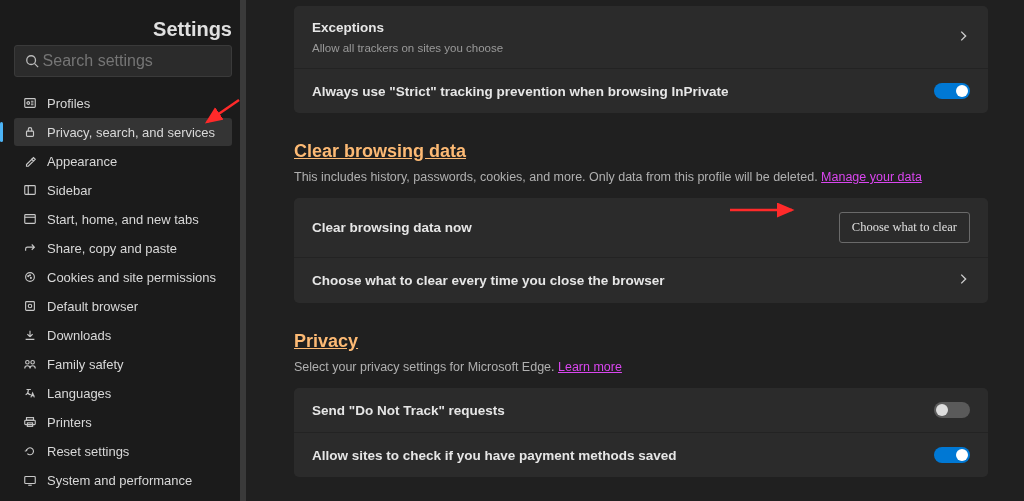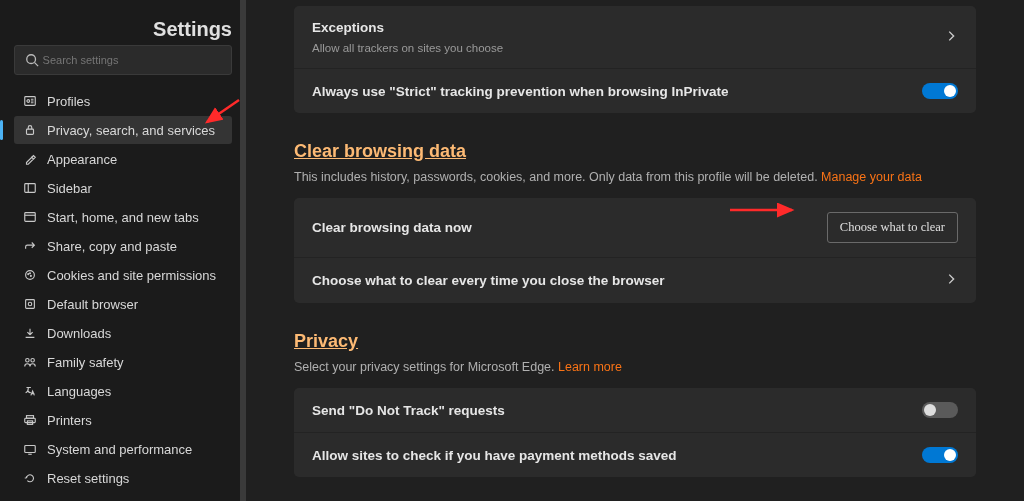--- a/index.html
+++ b/index.html
@@ -36,21 +36,21 @@
     border-radius: 3px;
     padding: 6px 10px;
     margin-bottom: 12px;
   }
   .search-box svg { flex: 0 0 auto; }
   .search-box input {
     background: transparent;
     border: none;
     outline: none;
     color: #ef4444;
-    font-size: 11px;
+    font-size: 16px;
     margin-left: 3px;
     width: 100%;
   }
   .nav-item {
     display: flex;
     align-items: center;
     padding: 6px 8px;
     border-radius: 3px;
     cursor: pointer;
     color: #d8d8d8;
@@ -84,21 +84,21 @@
     position: absolute;
     right: 0;
     top: 0;
     bottom: 0;
     width: 6px;
     background: #3a3a3a;
   }
   .main {
     flex: 1;
     background: #202020;
-    padding: 0 48px 0 48px;
+    padding: 0 36px 0 48px;
     overflow-y: auto;
     height: 100%;
   }
   .card {
     background: #2b2b2b;
     border-radius: 5px;
     margin-bottom: 28px;
   }
   .card-row {
     display: flex;
@@ -118,21 +118,22 @@
     margin-bottom: 8px;
     color: #fdba74;
     text-decoration: underline;
   }
   .section-desc {
     font-size: 12.5px;
     color: #b0b0b0;
     margin-bottom: 14px;
   }
   .section-desc a, .link {
-    color: #f97316;
+    color: #d946ef;
+    text-decoration: underline;
     cursor: pointer;
   }
   .btn {
     background: transparent;
     border: 1px solid #6a6a6a;
     color: #e0e0e0;
     font-size: 12.5px;
     padding: 7px 12px;
     border-radius: 3px;
     cursor: pointer;
@@ -283,33 +284,33 @@
           <rect x="4" y="3" width="8" height="3"></rect>
           <rect x="2" y="6" width="12" height="5" rx="1"></rect>
           <rect x="5" y="9" width="6" height="4"></rect>
         </svg>
       </span>
     <span>Printers</span>
   </div>
   <div class="nav-item">
     <span class="nav-icon">
         <svg width="14" height="14" viewBox="0 0 16 16" fill="none" stroke="currentColor" stroke-width="1.3">
+          <path d="M4 8a4 4 0 1 1 1 3M4 8H2m2 0V6"></path>
+        </svg>
+      </span>
+    <span>Reset settings</span>
+  </div>
+  <div class="nav-item">
+    <span class="nav-icon">
+        <svg width="14" height="14" viewBox="0 0 16 16" fill="none" stroke="currentColor" stroke-width="1.3">
           <rect x="2" y="4" width="12" height="8" rx="1"></rect>
           <line x1="6" y1="14" x2="10" y2="14"></line>
         </svg>
       </span>
     <span>System and performance</span>
-  </div>
-  <div class="nav-item">
-    <span class="nav-icon">
-        <svg width="14" height="14" viewBox="0 0 16 16" fill="none" stroke="currentColor" stroke-width="1.3">
-          <path d="M4 8a4 4 0 1 1 1 3M4 8H2m2 0V6"></path>
-        </svg>
-      </span>
-    <span>Reset settings</span>
   </div>
 
   <div class="divider-vert"></div>
 </div>
 
 <div class="main">
 
   <div class="card" style="margin-top:6px">
     <div class="card-row">
       <div class="row-text">

